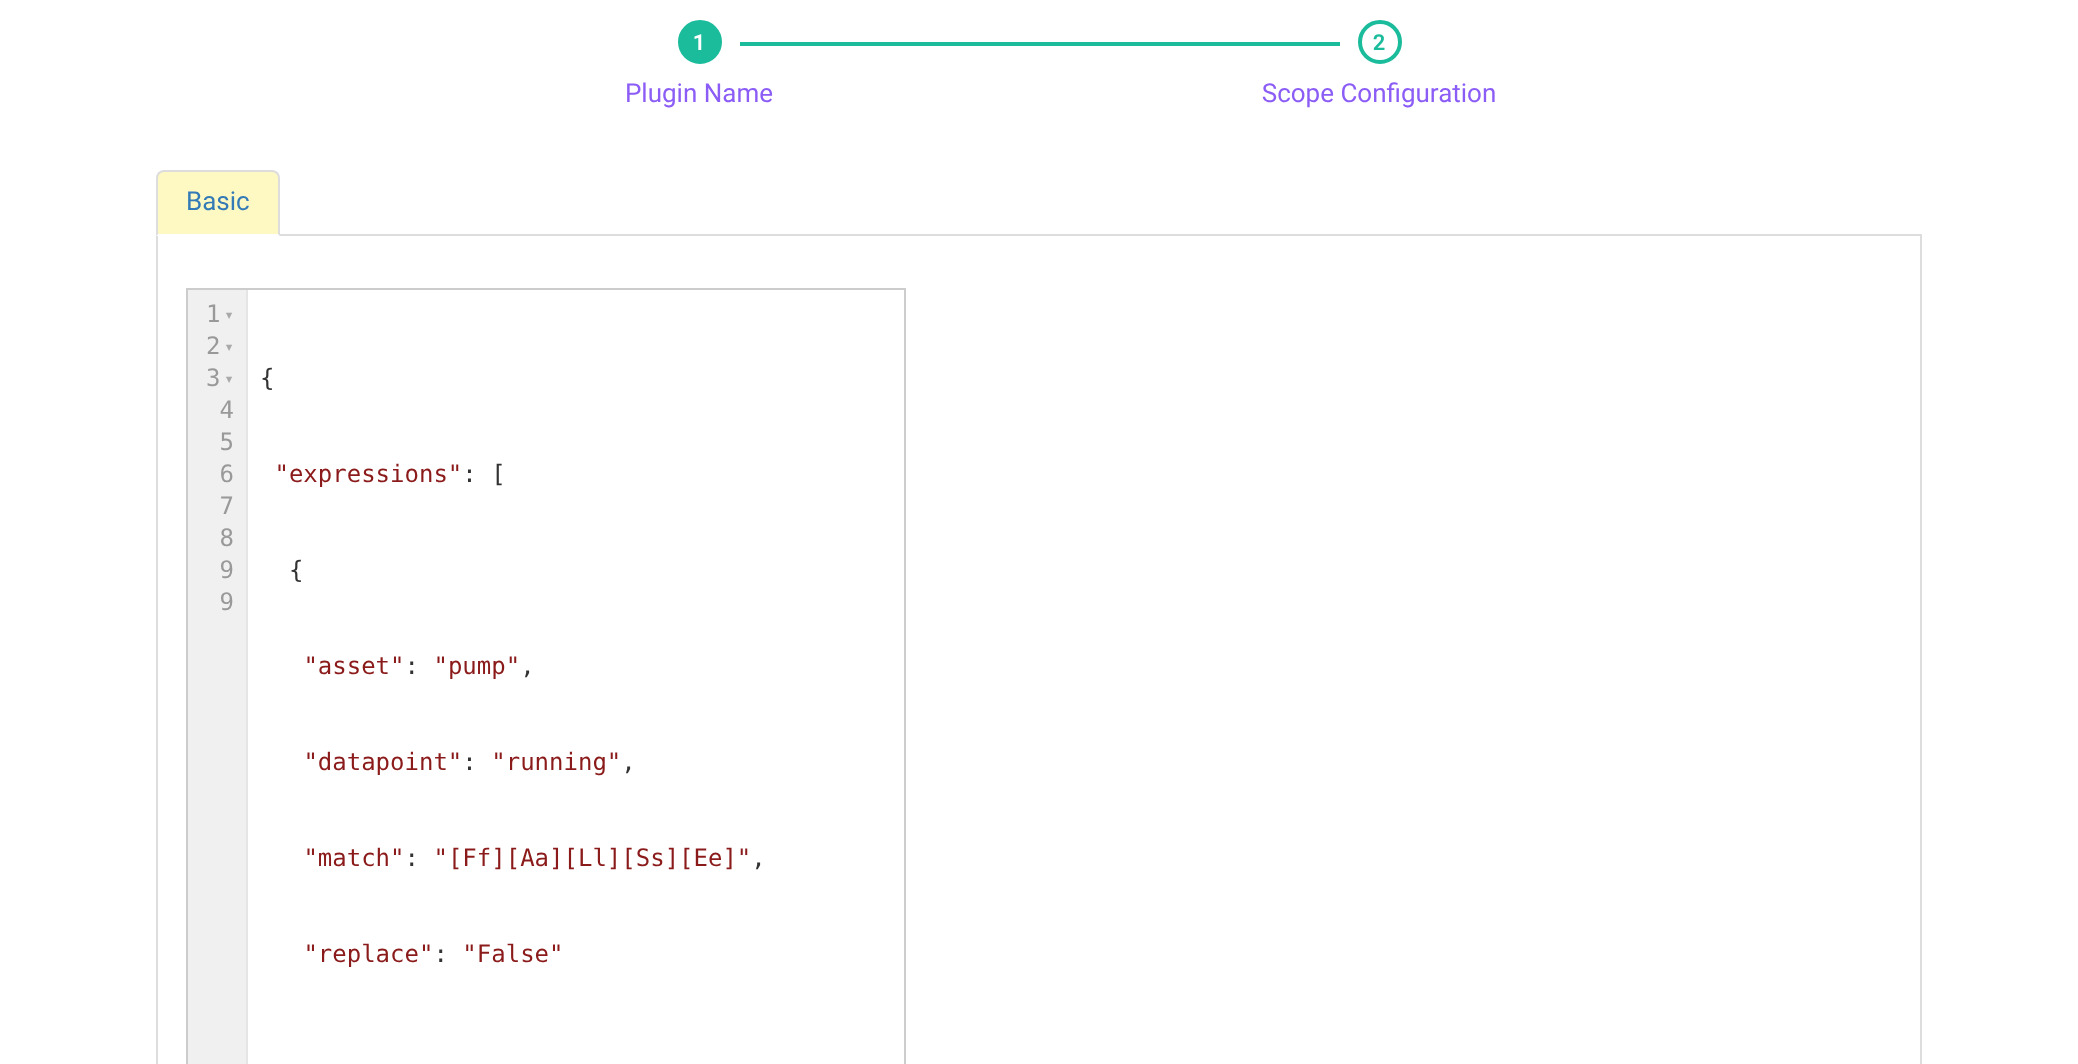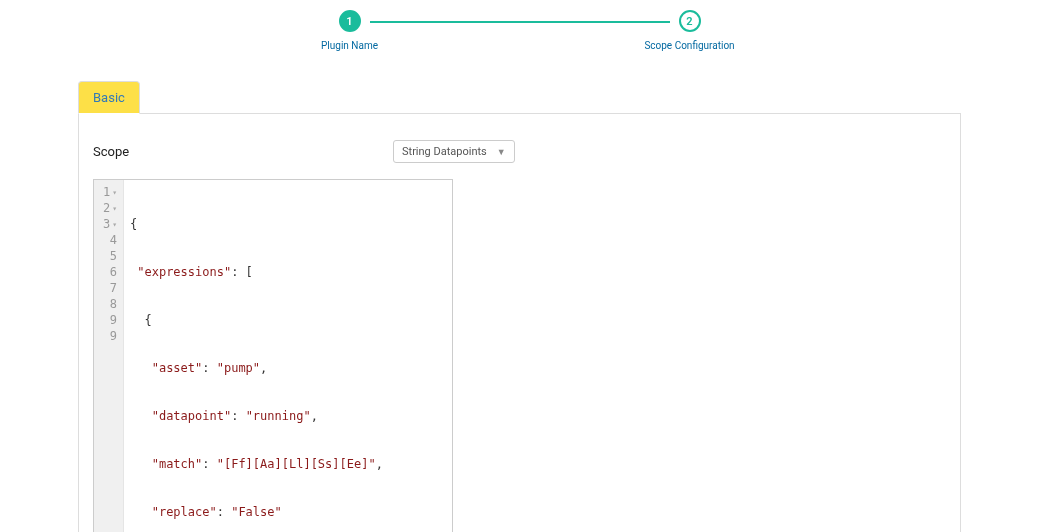--- a/index.html
+++ b/index.html
@@ -43,22 +43,22 @@
     color: #fff;
     border: 2px solid #1abc9c;
   }
   .step-circle.pending {
     background: #fff;
     color: #1abc9c;
     border: 2px solid #1abc9c;
   }
   .step-label {
     margin-top: 8px;
-    font-size: 10px;
-    color: #0369a1;
+    font-size: 13px;
+    color: #8b5cf6;
   }
   .step-line {
     height: 2px;
     background: #1abc9c;
     flex: 0 0 auto;
     width: 300px;
     margin-top: 11px;
     margin-left: -100px;
     margin-right: -100px;
     z-index: 1;
@@ -77,21 +77,21 @@
     padding: 8px 14px;
     font-size: 13px;
     border: 1px solid transparent;
     border-top-left-radius: 4px;
     border-top-right-radius: 4px;
     cursor: pointer;
   }
   .tab.active {
     color: #337ab7;
     border-color: #ddd #ddd #fff #ddd;
-    background: #fde047;
+    background: #fef9c3;
     margin-bottom: -1px;
   }
   .panel {
     border: 1px solid #ddd;
     border-top: none;
     margin: 0 70px;
     padding: 18px 0 18px 0;
   }
   .form-row {
     display: flex;
@@ -167,29 +167,20 @@
     <div class="step-label">Scope Configuration</div>
   </div>
 </div>
 
 <div class="card">
   <div class="tabs">
     <div class="tab active">Basic</div>
   </div>
   <div class="panel">
 
-    <div class="form-row">
-      <div class="form-label">Scope</div>
-      <div class="form-control-area">
-        <div class="select">
-          <span>String Datapoints</span>
-          <span class="chev">▼</span>
-        </div>
-      </div>
-    </div>
 
     <div class="form-row">
       <div class="form-control-area">
         <div class="code-editor">
           <div class="gutter">
             <div class="gl"><span>1</span><span class="fold">▾</span></div>
             <div class="gl"><span>2</span><span class="fold">▾</span></div>
             <div class="gl"><span>3</span><span class="fold">▾</span></div>
             <div class="gl"><span>4</span></div>
             <div class="gl"><span>5</span></div>

